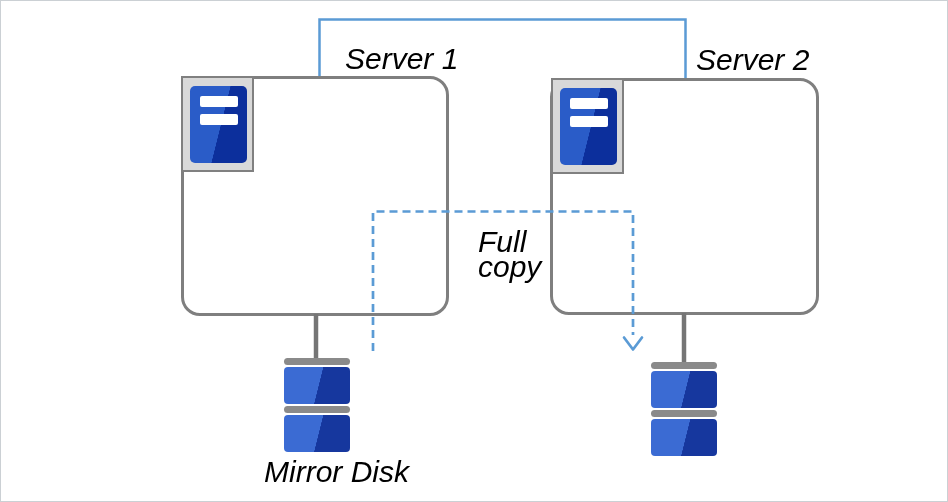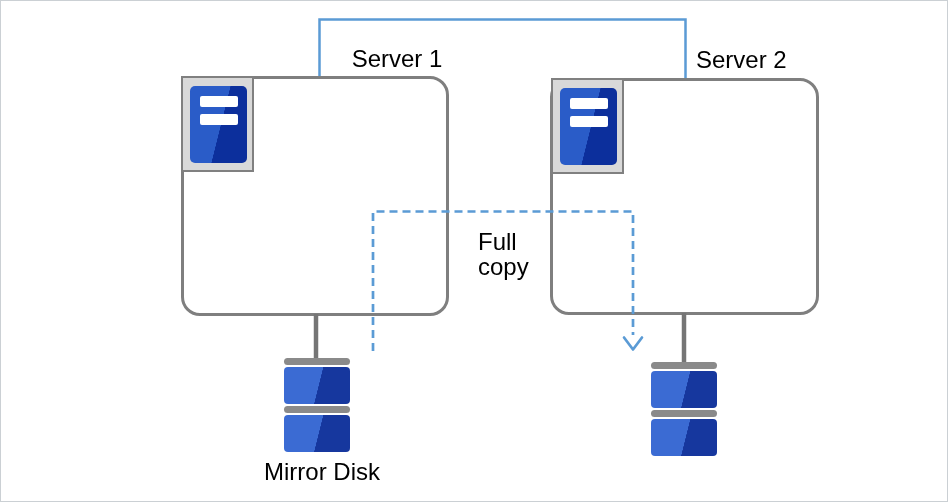--- a/index.html
+++ b/index.html
@@ -91,25 +91,26 @@
   }
   .disk-platter {
     height: 37px;
     border-radius: 4px;
     background: linear-gradient(104deg, var(--disk-light) 52%, var(--disk-dark) 52.5%);
     margin-bottom: 2px;
   }
 
   .label {
     position: absolute;
-    font-size: 24px;
+    font-size: 30px;
     line-height: 25px;
     color: var(--text);
     z-index: 7;
     white-space: nowrap;
+    font-style: italic;
   }
   .label.server1 { left: 344px; top: 45px; width: 104px; text-align: center; }
   .label.server2 { left: 695px; top: 46px; width: 104px; text-align: left; }
   .label.fullcopy { left: 477px; top: 228px; width: 60px; white-space: normal; }
   .label.mirrordisk { left: 263px; top: 458px; width: 110px; text-align: center; }
 </style>
 </head>
 <body>
 
 <div class="frame">

